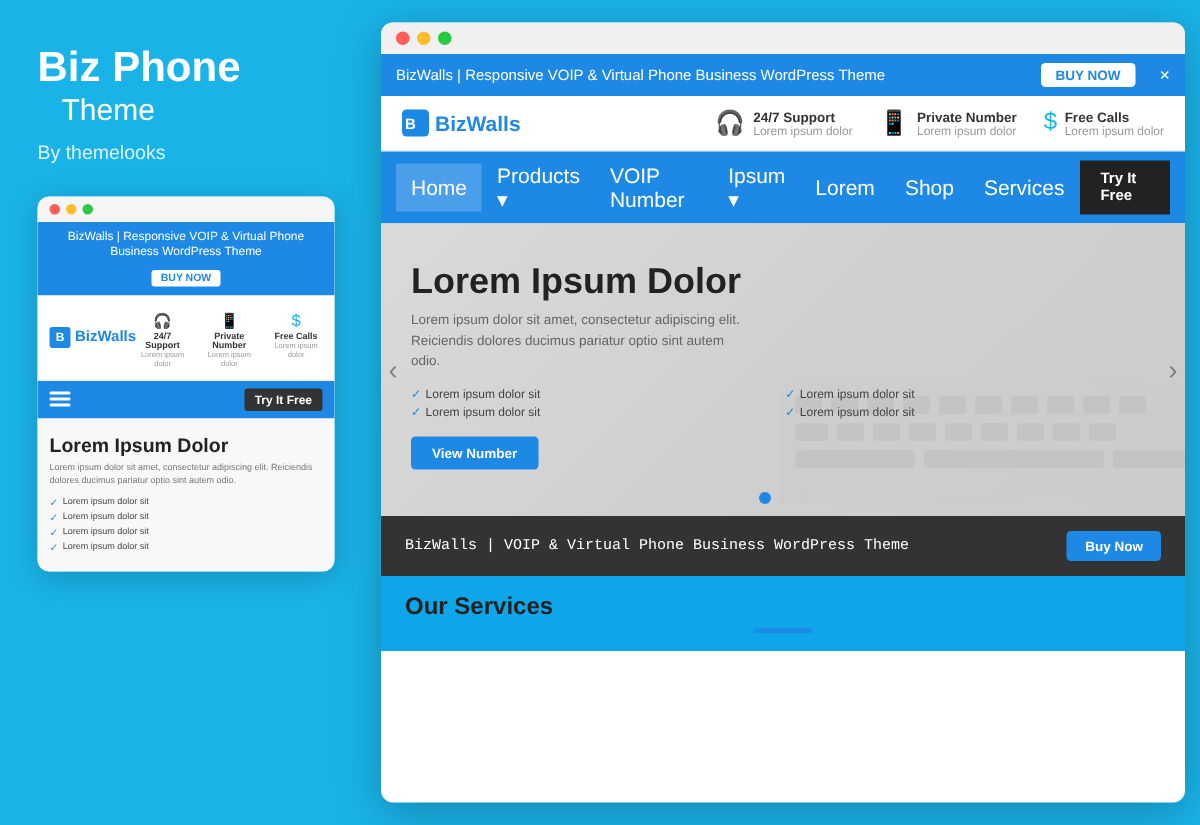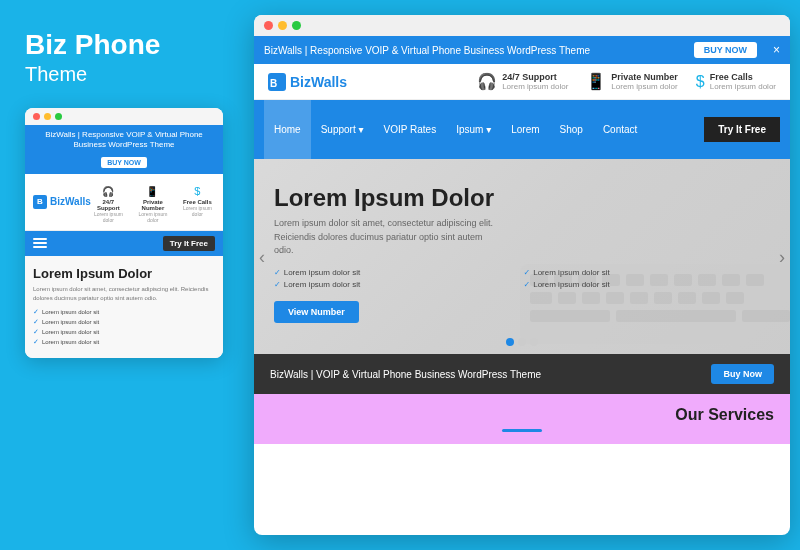--- a/index.html
+++ b/index.html
@@ -28,20 +28,21 @@
       font-size: 28px;
       font-weight: 900;
       line-height: 1.1;
     }
 
     .brand-sub {
       color: #fff;
       font-size: 20px;
       font-weight: 400;
       margin-top: 2px;
+      margin-left: 16px;
     }
 
     .brand-author {
       color: rgba(255,255,255,0.85);
       font-size: 13px;
       margin-top: 8px;
     }
 
     
     .mobile-mockup {
@@ -337,22 +338,22 @@
 
     .desktop-nav {
       background: #1e88e5;
       padding: 0 10px;
       display: flex;
       align-items: center;
     }
 
     .desktop-nav-item {
       color: #fff;
-      font-size: 10px;
-      padding: 24px 10px;
+      font-size: 14px;
+      padding: 8px 10px;
       cursor: pointer;
     }
 
     .desktop-nav-item.active {
       background: rgba(255,255,255,0.2);
     }
 
     .desktop-try-free-btn {
       background: #222;
       color: #fff;
@@ -475,35 +476,36 @@
       background: #333;
       padding: 10px 16px;
       display: flex;
       align-items: center;
       justify-content: space-between;
     }
 
     .desktop-footer-strip .footer-text {
       color: #fff;
       font-size: 10px;
+      font-family: Liberation Mono, monospace;
     }
 
     .desktop-footer-buy {
       background: #1e88e5;
       color: #fff;
       font-size: 9px;
       font-weight: 700;
       padding: 5px 12px;
       border-radius: 3px;
     }
 
     .desktop-services {
-      background: #f0abfc;
+      background: #0ea5e9;
       padding: 12px 16px;
-      text-align: right;
+      text-align: left;
     }
 
     .desktop-services-title {
       font-size: 16px;
       font-weight: 900;
       color: #222;
     }
 
     .services-underline {
       width: 40px;
@@ -512,20 +514,21 @@
       margin: 5px auto 0;
       border-radius: 2px;
     }
   </style>
 </head>
 <body>
 
 <div class="left-panel">
   <div class="brand-title">Biz Phone</div>
   <div class="brand-sub">Theme</div>
+  <div class="brand-author">By themelooks</div>
 
   <div class="mobile-mockup">
 
     <div class="mobile-top-bar">
       <div class="dot dot-red"></div>
       <div class="dot dot-yellow"></div>
       <div class="dot dot-green"></div>
     </div>
 
     <div class="mobile-ad-bar">
@@ -626,26 +629,26 @@
         <div class="dhi-text">
           <span class="dhi-label">Free Calls</span>
           <span class="dhi-sub">Lorem ipsum dolor</span>
         </div>
       </div>
     </div>
   </div>
 
   <div class="desktop-nav">
     <span class="desktop-nav-item active">Home</span>
-    <span class="desktop-nav-item">Support ▾</span>
-    <span class="desktop-nav-item">VOIP Rates</span>
+    <span class="desktop-nav-item">Products ▾</span>
+    <span class="desktop-nav-item">VOIP Number</span>
     <span class="desktop-nav-item">Ipsum ▾</span>
     <span class="desktop-nav-item">Lorem</span>
     <span class="desktop-nav-item">Shop</span>
-    <span class="desktop-nav-item">Contact</span>
+    <span class="desktop-nav-item">Services</span>
     <div class="desktop-try-free-btn">Try It Free</div>
   </div>
 
   <div class="desktop-hero">
     <div class="desktop-hero-bg"></div>
 
     <svg class="keyboard-illustration" viewBox="0 0 280 160">
       <rect x="0" y="60" width="280" height="80" rx="8" fill="#ccc" opacity="0.8"></rect>
       <rect x="10" y="70" width="18" height="12" rx="2" fill="#bbb"></rect>
       <rect x="34" y="70" width="18" height="12" rx="2" fill="#bbb"></rect>

